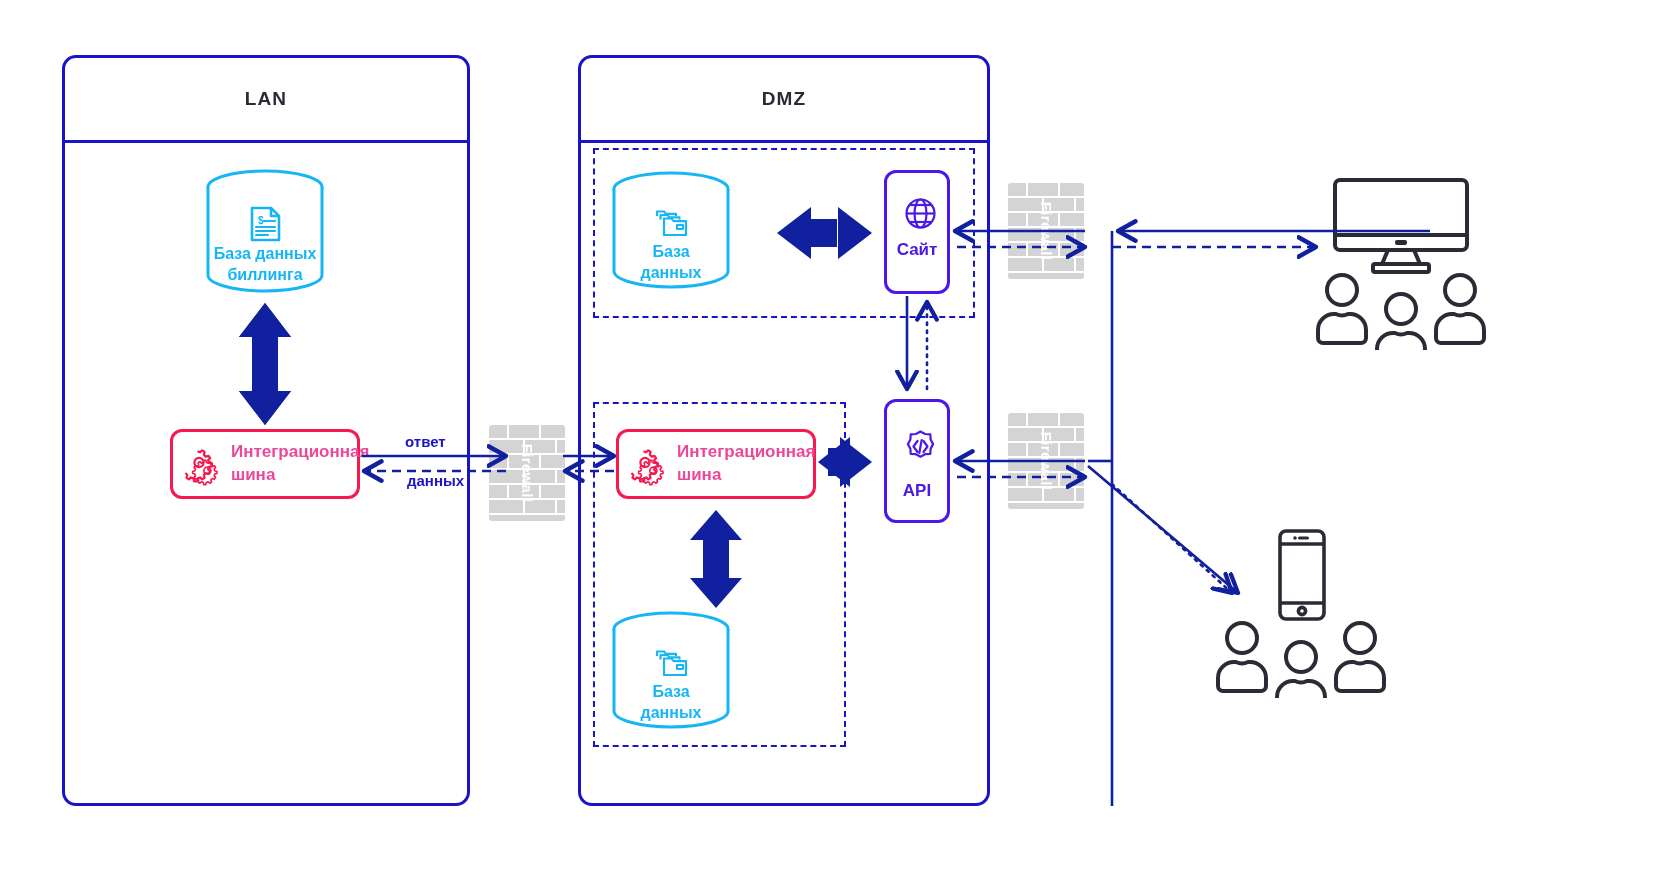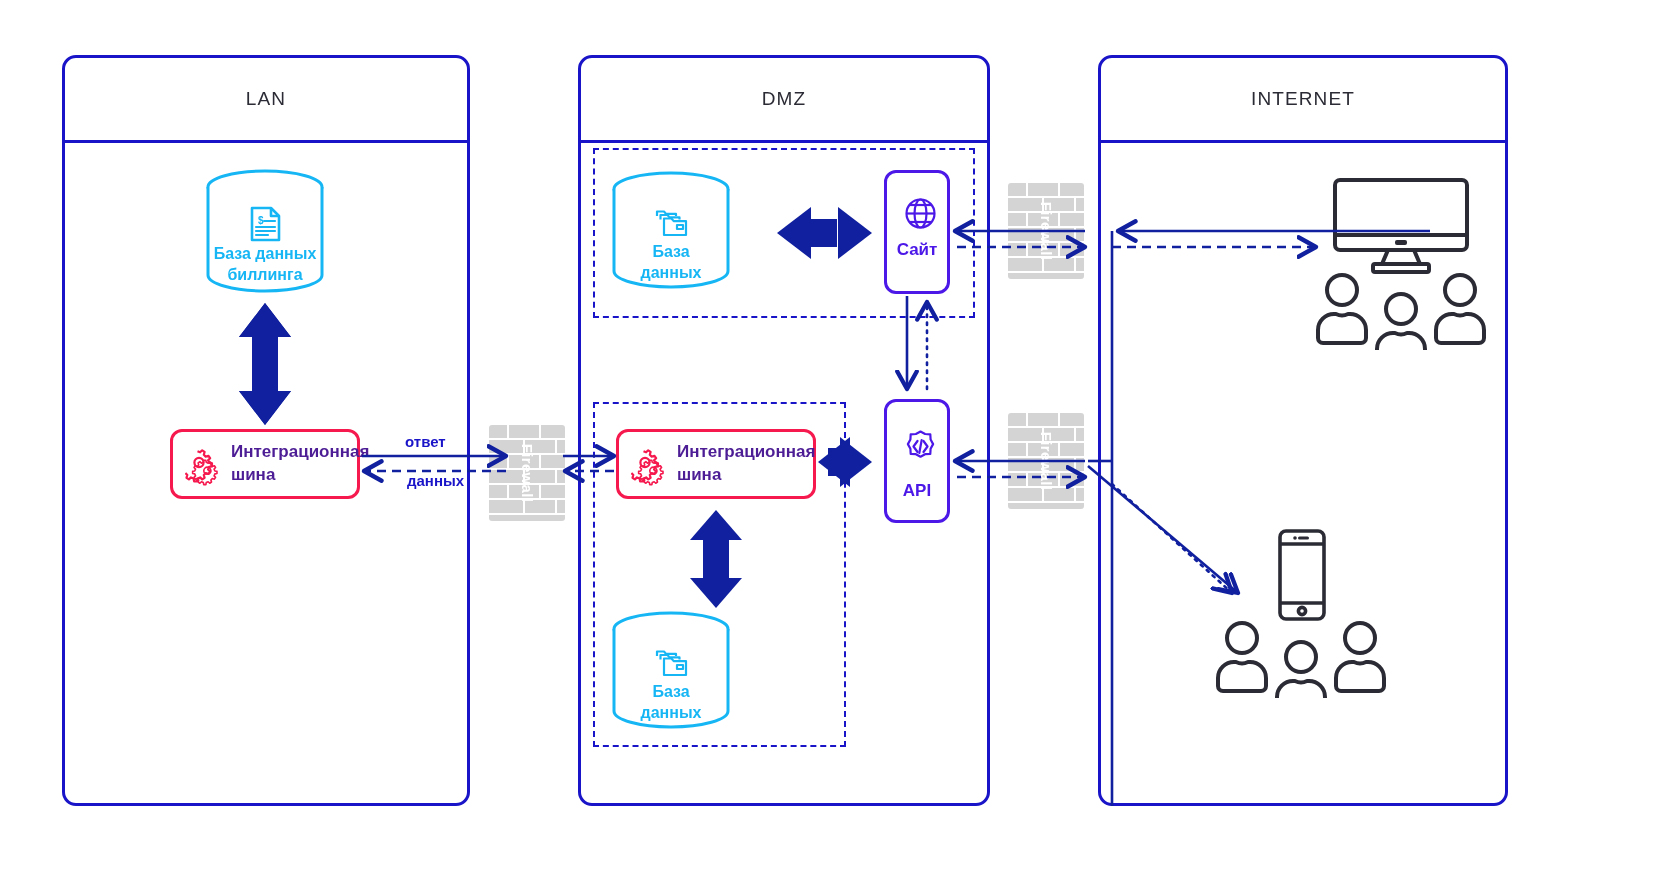--- a/index.html
+++ b/index.html
@@ -27,21 +27,21 @@
     position: absolute;
     left: 0; right: 0; top: 0;
     height: 85px;
     border-bottom: 3px solid #1a14c8;
     display: flex;
     align-items: center;
     justify-content: center;
   }
   .zone-title {
     font-size: 19px;
-    font-weight: normal;
+    font-weight: bold;
     letter-spacing: 1.1px;
     color: #2b2b35;
   }
 
   
   .dashed-group {
     position: absolute;
     border: 2px dashed #1a14c8;
     background: transparent;
   }
@@ -55,21 +55,21 @@
     align-items: center;
   }
   .node-box.purple { border: 3px solid #4b18e8; }
   .node-box.red    { border: 3px solid #f5194e; }
 
   .node-label {
     font-size: 17px;
     font-weight: bold;
     line-height: 1.35;
   }
-  .node-label.red { color: #4c1d95; }
+  .node-label.red { color: #ec4899; }
   .node-label.purple { color: #4b18e8; text-align: center; width: 100%; }
 
   
   .cyl {
     position: absolute;
   }
   .cyl svg { display: block; overflow: visible; }
   .cyl-text {
     position: absolute;
     left: 0; right: 0;
@@ -139,25 +139,20 @@
       <span class="zone-title">LAN</span>
     </div>
   </div>
 
   <div class="zone" style="left:578px; top:55px; width:412px; height:751px;">
     <div class="zone-header">
       <span class="zone-title">DMZ</span>
     </div>
   </div>
 
-  <div class="zone" style="left:1098px; top:55px; width:410px; height:751px;">
-    <div class="zone-header">
-      <span class="zone-title">INTERNET</span>
-    </div>
-  </div>
 
   <div class="dashed-group" style="left:593px; top:148px; width:382px; height:170px;"></div>
   <div class="dashed-group" style="left:593px; top:402px; width:253px; height:345px;"></div>
 
   <div class="cyl" style="left:205px; top:168px; width:120px; height:126px;">
     <svg width="120" height="126" viewBox="0 0 120 126">
       <ellipse cx="60" cy="19" rx="57" ry="16" fill="#fff" stroke="#16b6f5" stroke-width="3"></ellipse>
       <path d="M3 19 V107 A57 16 0 0 0 117 107 V19" fill="#fff" stroke="#16b6f5" stroke-width="3"></path>
     </svg>
 

